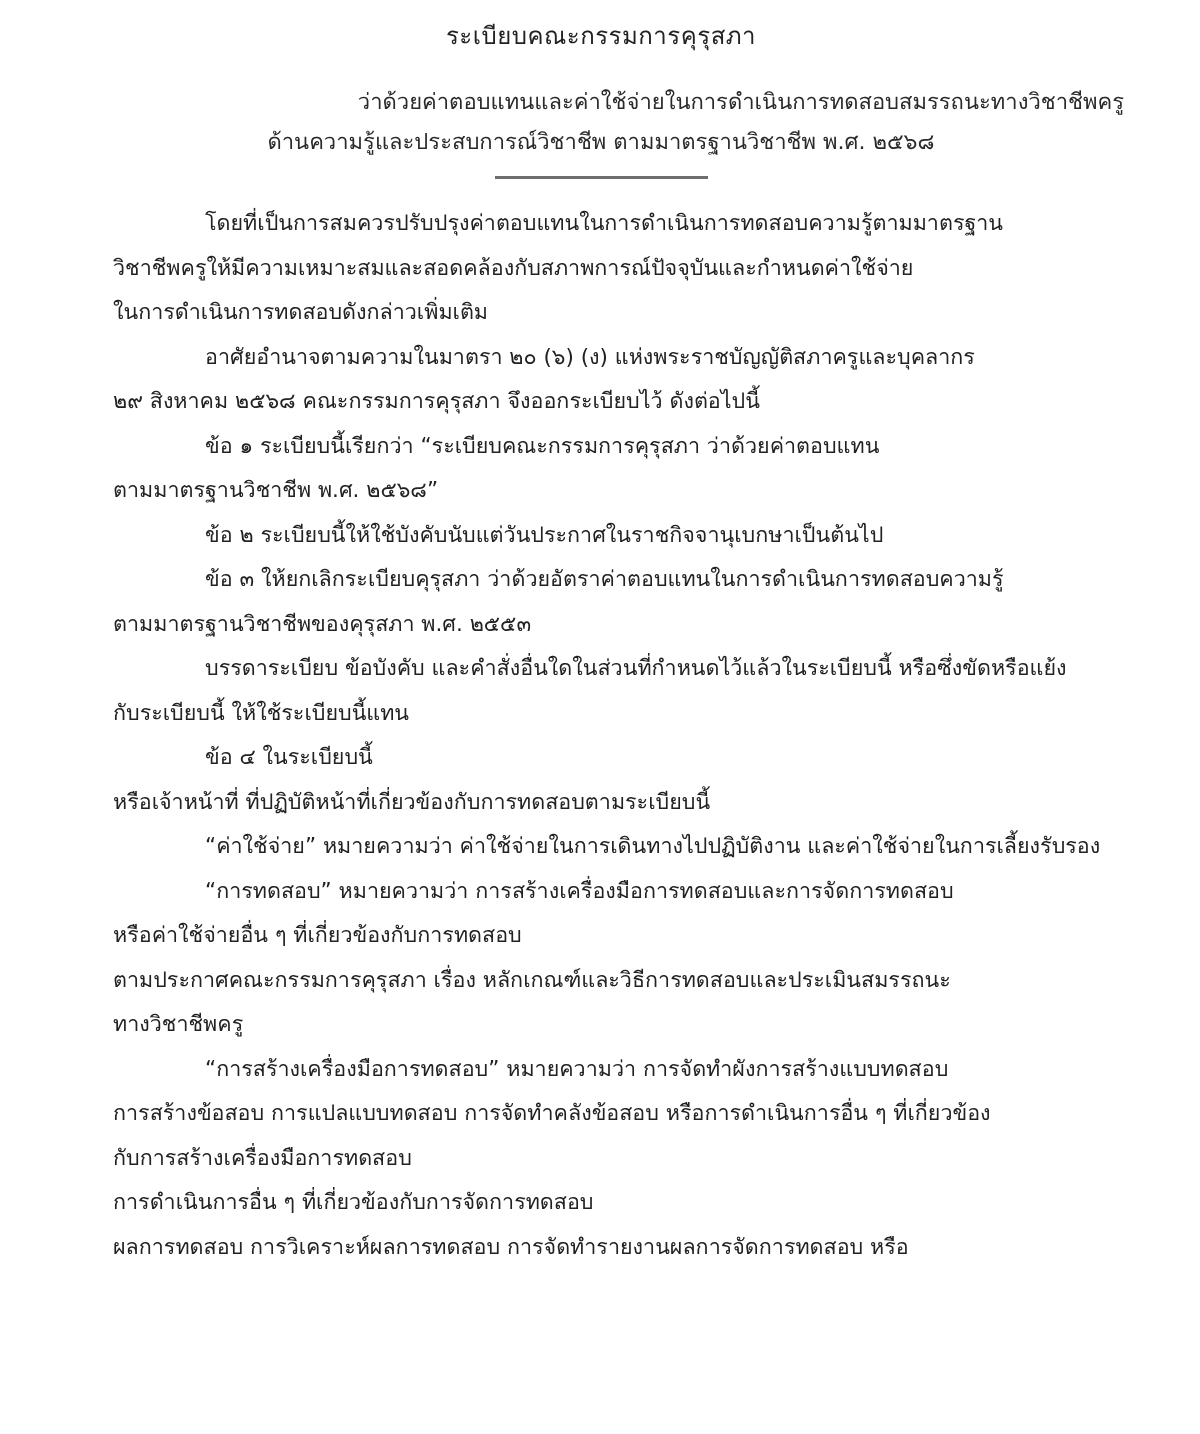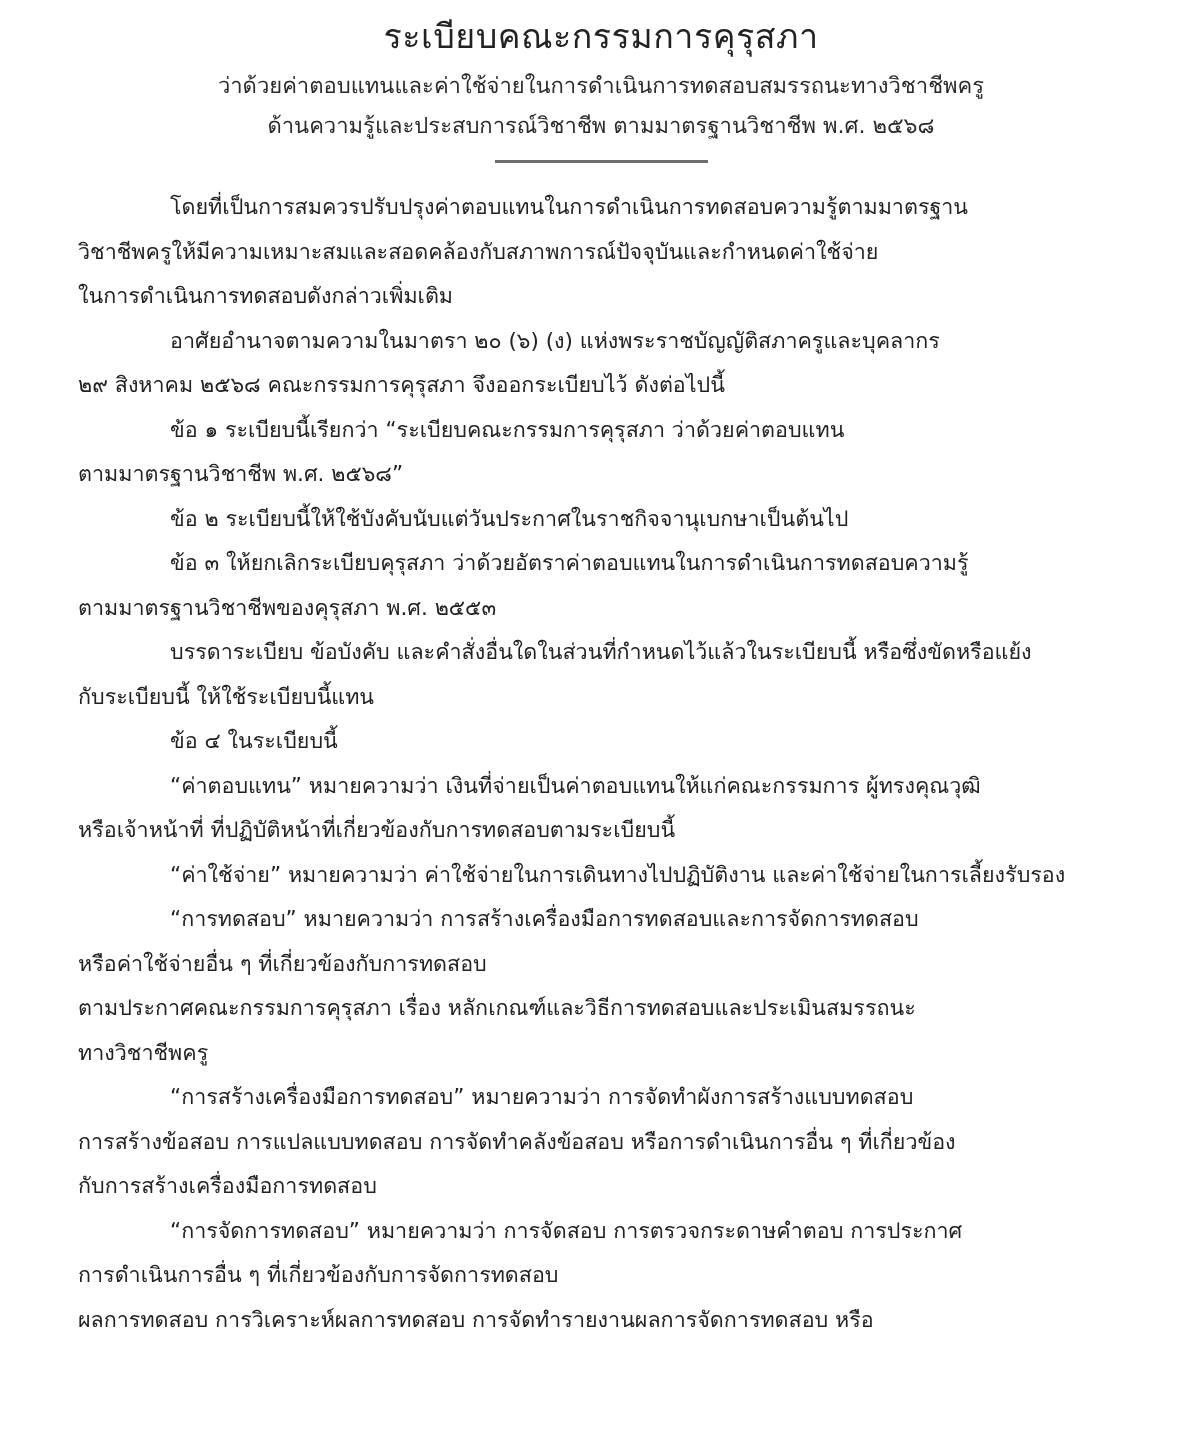--- a/index.html
+++ b/index.html
@@ -4,38 +4,38 @@
 <style>
   html, body { margin: 0; padding: 0; background: #ffffff; }
   body {
     width: 1200px; height: 1434px; overflow: hidden;
     font-family: "DejaVu Sans", "Liberation Sans", sans-serif;
     color: #1a1a1a;
     position: relative;
   }
   .doc { position: absolute; left: 78px; top: 0; width: 1046px; }
   .title {
-    text-align: center; font-size: 34px; line-height: 44px;
+    text-align: center; font-size: 24px; line-height: 44px;
     margin-top: 14px; letter-spacing: 0.5px; color: #222;
   }
   .subtitle {
     text-align: center; font-size: 22px; line-height: 40px; color: #2a2a2a;
   }
-  .subtitle.first { margin-top: 8px; }
+  .subtitle.first { margin-top: 24px; text-align: right; }
   .divider {
     width: 213px; height: 3px; background: #6e6e6e;
     margin: 14px auto 22px auto;
   }
   .para {
     font-size: 21.5px; line-height: 44.5px; color: #222;
     text-align: justify; text-align-last: left;
     margin: 0;
   }
   .indent { text-indent: 92px; }
-  .line { display: block; white-space: nowrap; }
+  .line { display: block; white-space: nowrap; margin-left: 35px; }
 </style>
 </head>
 <body>
 
 <div class="doc">
   <div class="title">ระเบียบคณะกรรมการคุรุสภา</div>
   <div class="subtitle first">ว่าด้วยค่าตอบแทนและค่าใช้จ่ายในการดำเนินการทดสอบสมรรถนะทางวิชาชีพครู</div>
   <div class="subtitle">ด้านความรู้และประสบการณ์วิชาชีพ ตามมาตรฐานวิชาชีพ พ.ศ. ๒๕๖๘</div>
   <div class="divider"></div>
 
@@ -46,27 +46,25 @@
       <div class="para line indent">อาศัยอำนาจตามความในมาตรา ๒๐ (๖) (ง) แห่งพระราชบัญญัติสภาครูและบุคลากร</div>
       <div class="para line">๒๙ สิงหาคม ๒๕๖๘ คณะกรรมการคุรุสภา จึงออกระเบียบไว้ ดังต่อไปนี้</div>
       <div class="para line indent">ข้อ ๑ ระเบียบนี้เรียกว่า “ระเบียบคณะกรรมการคุรุสภา ว่าด้วยค่าตอบแทน</div>
       <div class="para line">ตามมาตรฐานวิชาชีพ พ.ศ. ๒๕๖๘”</div>
       <div class="para line indent">ข้อ ๒ ระเบียบนี้ให้ใช้บังคับนับแต่วันประกาศในราชกิจจานุเบกษาเป็นต้นไป</div>
       <div class="para line indent">ข้อ ๓ ให้ยกเลิกระเบียบคุรุสภา ว่าด้วยอัตราค่าตอบแทนในการดำเนินการทดสอบความรู้</div>
       <div class="para line">ตามมาตรฐานวิชาชีพของคุรุสภา พ.ศ. ๒๕๕๓</div>
       <div class="para line indent">บรรดาระเบียบ ข้อบังคับ และคำสั่งอื่นใดในส่วนที่กำหนดไว้แล้วในระเบียบนี้ หรือซึ่งขัดหรือแย้ง</div>
       <div class="para line">กับระเบียบนี้ ให้ใช้ระเบียบนี้แทน</div>
       <div class="para line indent">ข้อ ๔ ในระเบียบนี้</div>
-      <div class="para line indent">“ค่าตอบแทน” หมายความว่า เงินที่จ่ายเป็นค่าตอบแทนให้แก่คณะกรรมการ ผู้ทรงคุณวุฒิ</div>
       <div class="para line">หรือเจ้าหน้าที่ ที่ปฏิบัติหน้าที่เกี่ยวข้องกับการทดสอบตามระเบียบนี้</div>
       <div class="para line indent">“ค่าใช้จ่าย” หมายความว่า ค่าใช้จ่ายในการเดินทางไปปฏิบัติงาน และค่าใช้จ่ายในการเลี้ยงรับรอง</div>
       <div class="para line indent">“การทดสอบ” หมายความว่า การสร้างเครื่องมือการทดสอบและการจัดการทดสอบ</div>
       <div class="para line">หรือค่าใช้จ่ายอื่น ๆ ที่เกี่ยวข้องกับการทดสอบ</div>
       <div class="para line">ตามประกาศคณะกรรมการคุรุสภา เรื่อง หลักเกณฑ์และวิธีการทดสอบและประเมินสมรรถนะ</div>
       <div class="para line">ทางวิชาชีพครู</div>
       <div class="para line indent">“การสร้างเครื่องมือการทดสอบ” หมายความว่า การจัดทำผังการสร้างแบบทดสอบ</div>
       <div class="para line">การสร้างข้อสอบ การแปลแบบทดสอบ การจัดทำคลังข้อสอบ หรือการดำเนินการอื่น ๆ ที่เกี่ยวข้อง</div>
       <div class="para line">กับการสร้างเครื่องมือการทดสอบ</div>
-      <div class="para line indent">“การจัดการทดสอบ” หมายความว่า การจัดสอบ การตรวจกระดาษคำตอบ การประกาศ</div>
       <div class="para line">การดำเนินการอื่น ๆ ที่เกี่ยวข้องกับการจัดการทดสอบ</div>
       <div class="para line">ผลการทดสอบ การวิเคราะห์ผลการทดสอบ การจัดทำรายงานผลการจัดการทดสอบ หรือ</div>
     </div>
 </div>
 
 </body></html>

